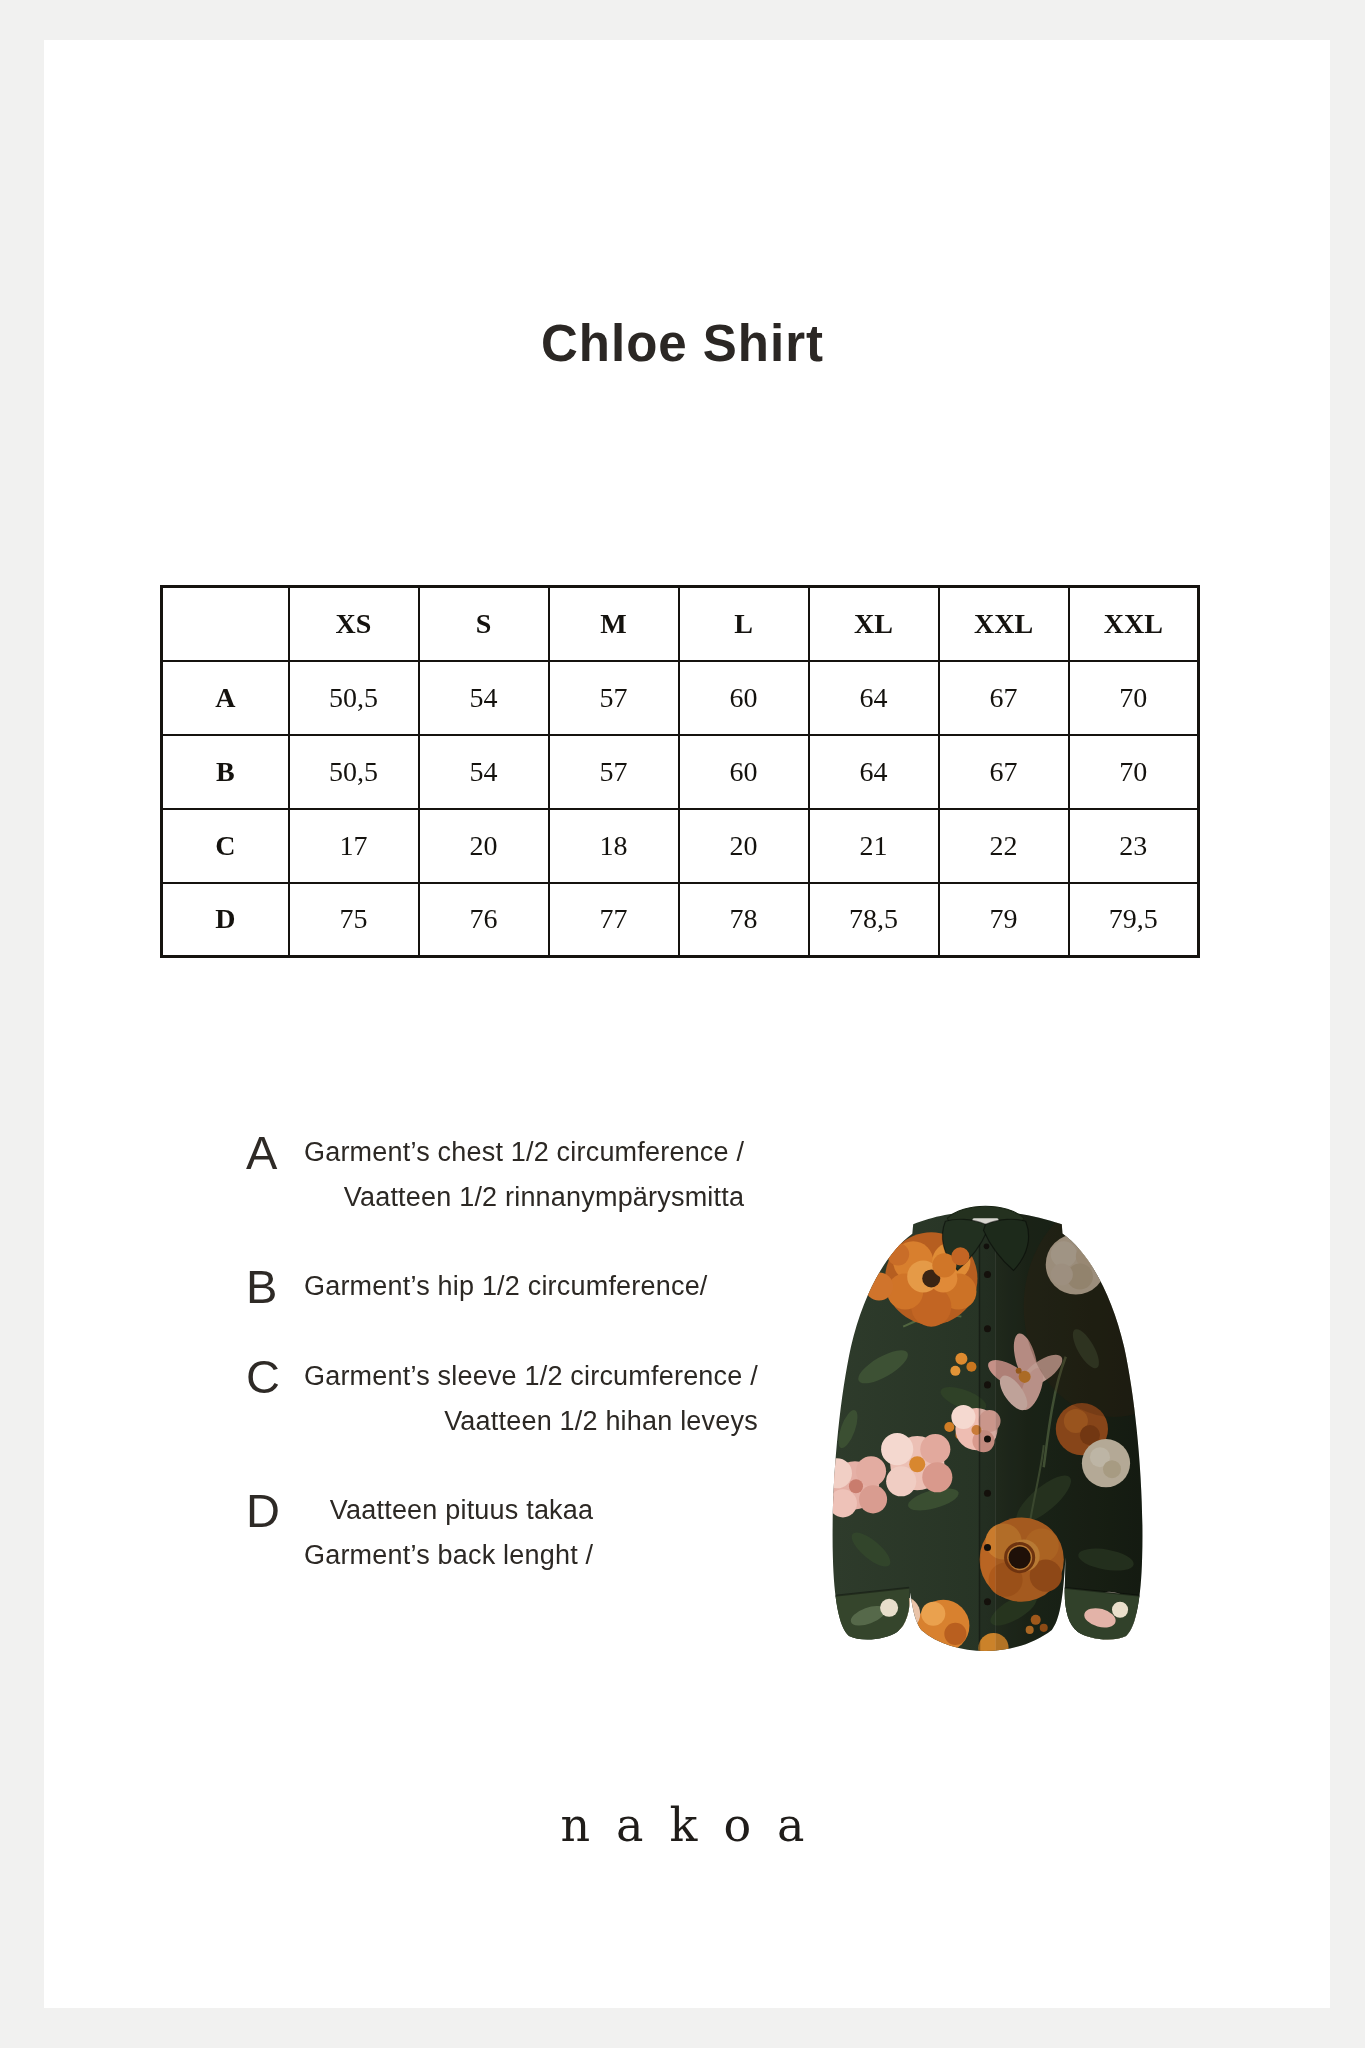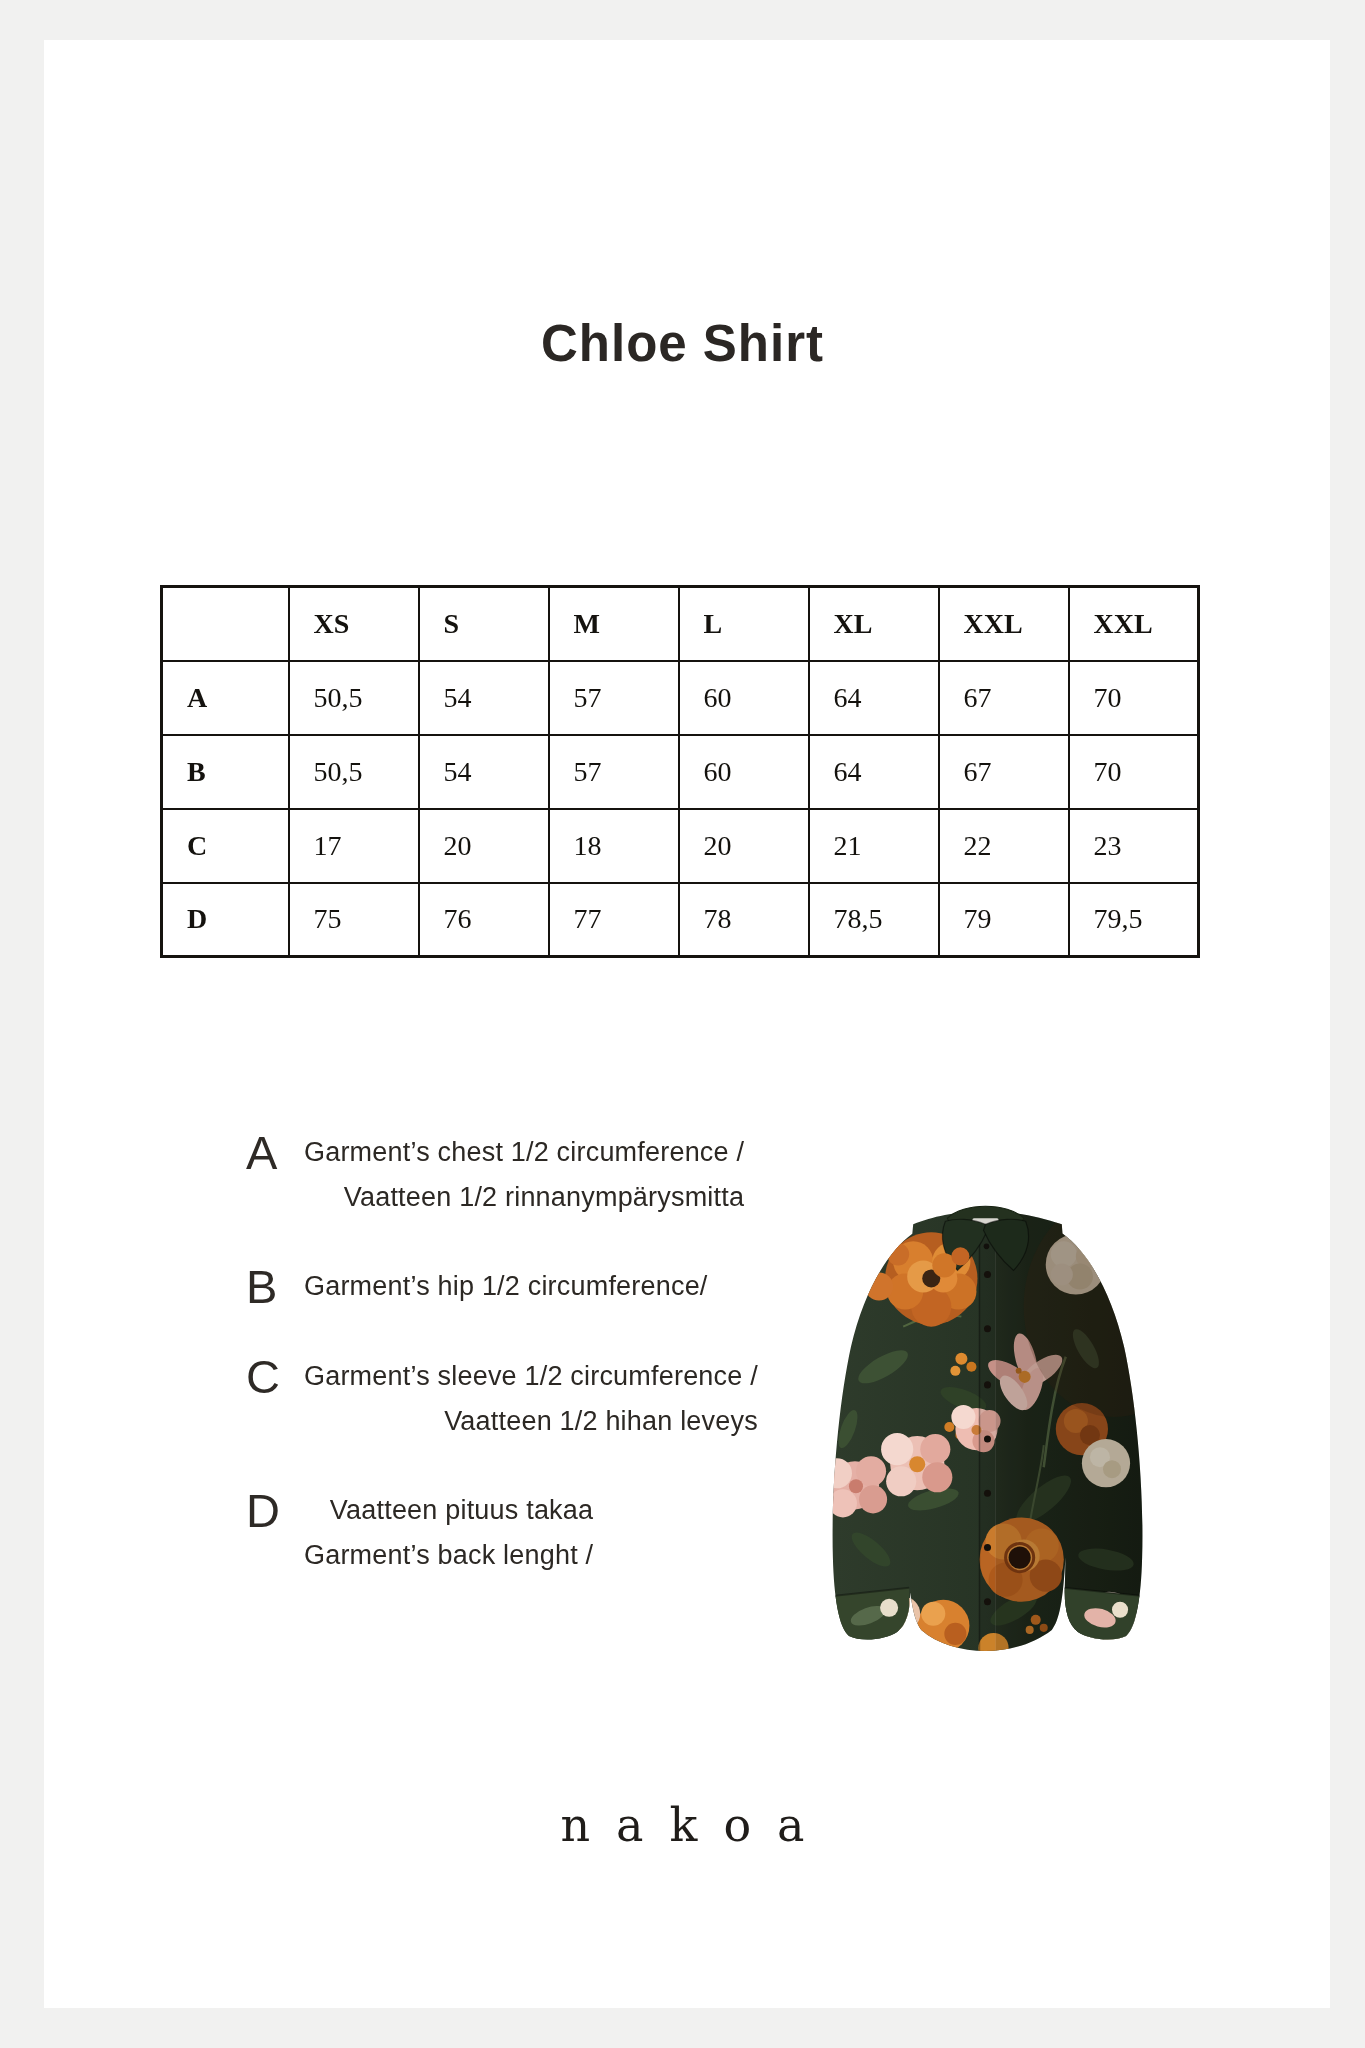--- a/index.html
+++ b/index.html
@@ -24,22 +24,22 @@
   
   .size-table {
     position:absolute; left:160px; top:585px;
     border-collapse:collapse; table-layout:fixed;
     font-family:"Liberation Serif", serif;
     color:#14120e;
     border:3px solid var(--table-line, #15130f);
   }
   .size-table th, .size-table td {
     border:2px solid var(--table-line, #15130f);
-    height:74px; text-align:left; vertical-align:middle;
-    font-size:28px; font-weight:normal;padding-left:24px;
+    height:74px; text-align:center; vertical-align:middle;
+    font-size:28px; font-weight:normal;
   }
   .size-table th { font-weight:bold; }
   .size-table td.rowlabel { font-weight:bold; }
   
   .legend {
     position:absolute; left:246px; top:1130px;
     display:flex; flex-direction:column; row-gap:44px;
   }
   .legend-item { display:flex; align-items:flex-start; }
   .legend-letter {

